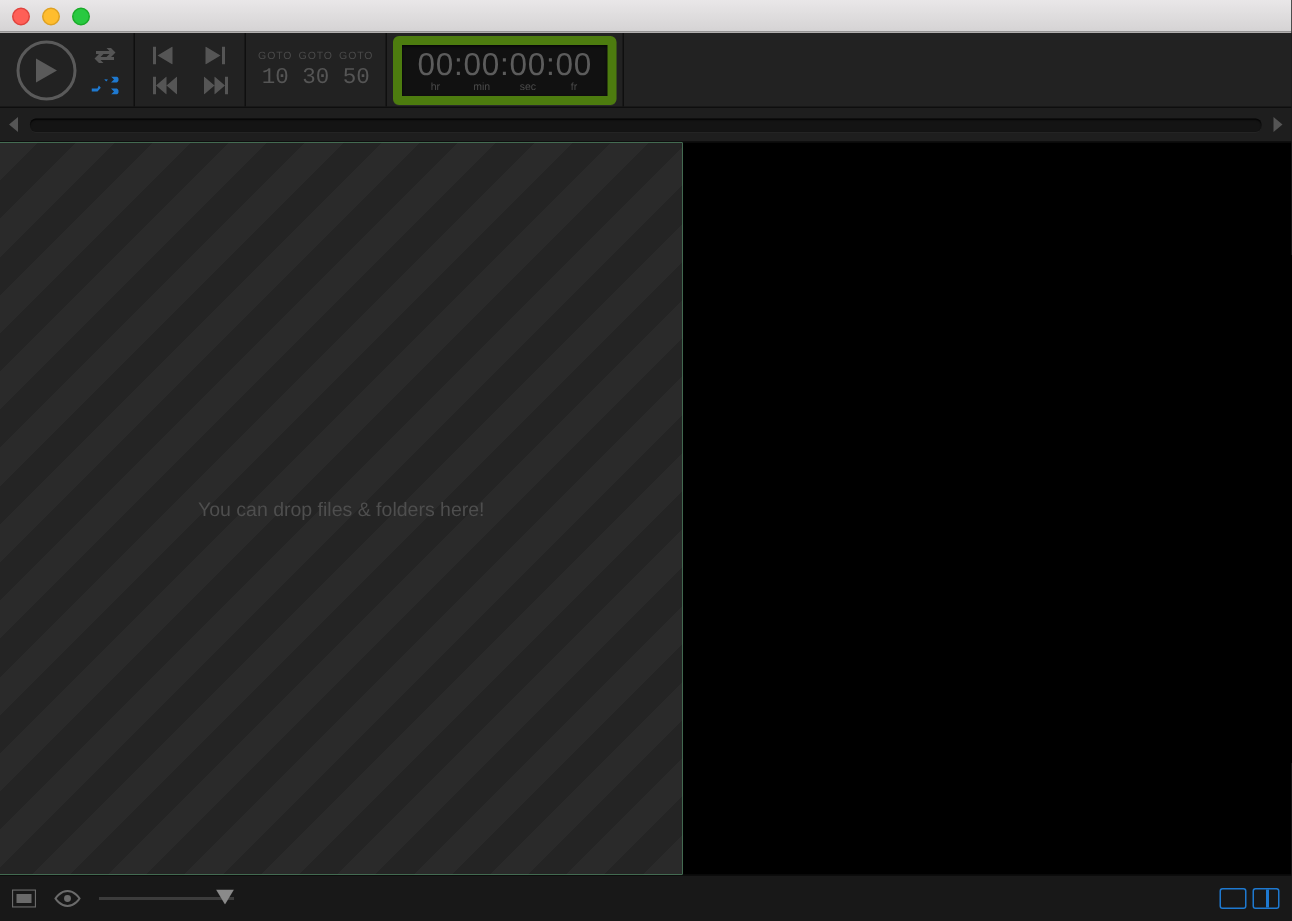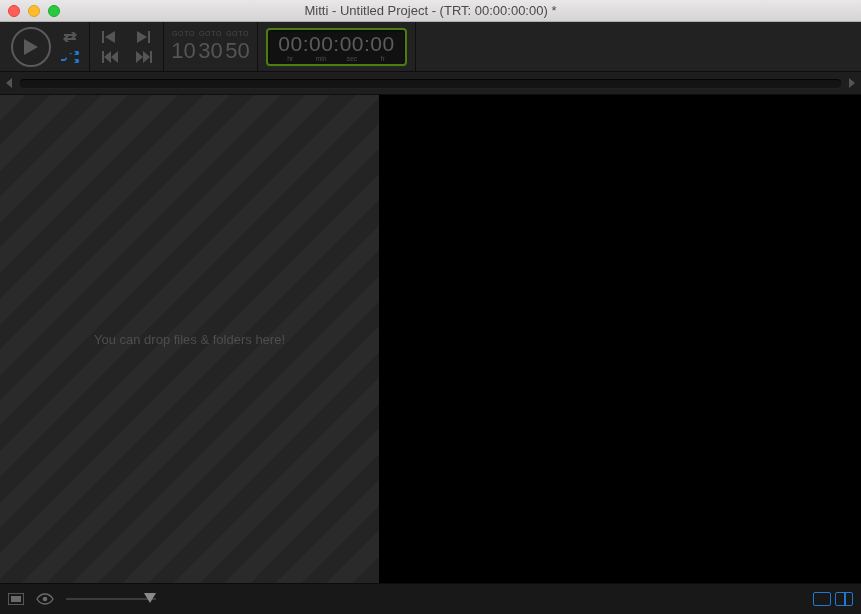--- a/index.html
+++ b/index.html
@@ -50,26 +50,26 @@
   .transport-group { width: 74px; }
   .tgrid {
     display: grid; grid-template-columns: 1fr 1fr; grid-template-rows: 1fr 1fr;
     gap: 8px 18px;
   }
   .tgrid svg { display:block; }
 
   .goto-group { width: 94px; gap: 0; }
   .goto { text-align: center; width: 31px; cursor: pointer; }
   .goto-lbl { font-size: 7px; color: #4a4a4a; letter-spacing: 0.6px; display:block; margin-bottom:1px;}
-  .goto-num { font-size: 22px; color: #555555; font-weight: 400; }
+  .goto-num { font-size: 15px; color: #555555; font-weight: 400; font-family: Liberation Mono, monospace; }
 
   .time-group { width: 158px; }
   .time-box {
     background: #111111;
-    border: 2px solid #4d7c0f;
+    border: 6px solid #4d7c0f;
     border-radius: 4px;
     padding: 3px 10px 2px 10px;
     text-align: center;
     box-shadow: inset 0 1px 2px rgba(0,0,0,.7), 0 0.5px 0 rgba(255,255,255,.05);
   }
   .tc { color: #5c5c5c; font-size: 21px; letter-spacing: 0.5px; font-variant-numeric: tabular-nums; line-height: 1; }
   .tc-labels { display: flex; justify-content: space-between; padding: 0 2px; margin-top:1px;}
   .tc-labels span { font-size: 7px; color: #4b4b4b; width: 20px; text-align: center; }
 
   
@@ -77,21 +77,21 @@
     height: 23px; background: #1e1e1e;
     display: flex; align-items: center;
     border-bottom: 1px solid #0e0e0e;
   }
   .tl-arrow { width: 18px; height: 100%; display:flex; align-items:center; justify-content:center; cursor:pointer;}
   .tl-track { flex: 1; height: 9px; background: #141414; border-radius: 4px; margin: 0 2px; box-shadow: inset 0 1px 1px rgba(0,0,0,.8), 0 0.5px 0 rgba(255,255,255,.04);}
   
   
   .main { display: flex; height: 488px; }
   .cue-list {
-    width: 379px; position: relative; overflow: hidden;
+    width: 455px; position: relative; overflow: hidden;
     background: #86efac;
   }
   .stripes {
     position: absolute; inset: 0;
     background: repeating-linear-gradient(
       135deg,
       #2a2a2a 0px, #2a2a2a 18px,
       #242424 18px, #242424 36px
     );
   }
@@ -130,21 +130,20 @@
 </style>
 </head>
 <body>
 
 <div class="titlebar">
   <div class="traffic">
     <span class="t-close"></span>
     <span class="t-min"></span>
     <span class="t-max"></span>
   </div>
-  <div class="title">Mitti - Untitled Project - (TRT: 00:00:00:00) *</div>
 </div>
 
 <div class="toolbar">
 
   <div class="tool-group play-group">
     <div class="play-btn">
       <svg width="16" height="18" viewBox="0 0 16 18">
           <path d="M1 1 L15 9 L1 17 Z"></path>
         </svg>
     </div>

